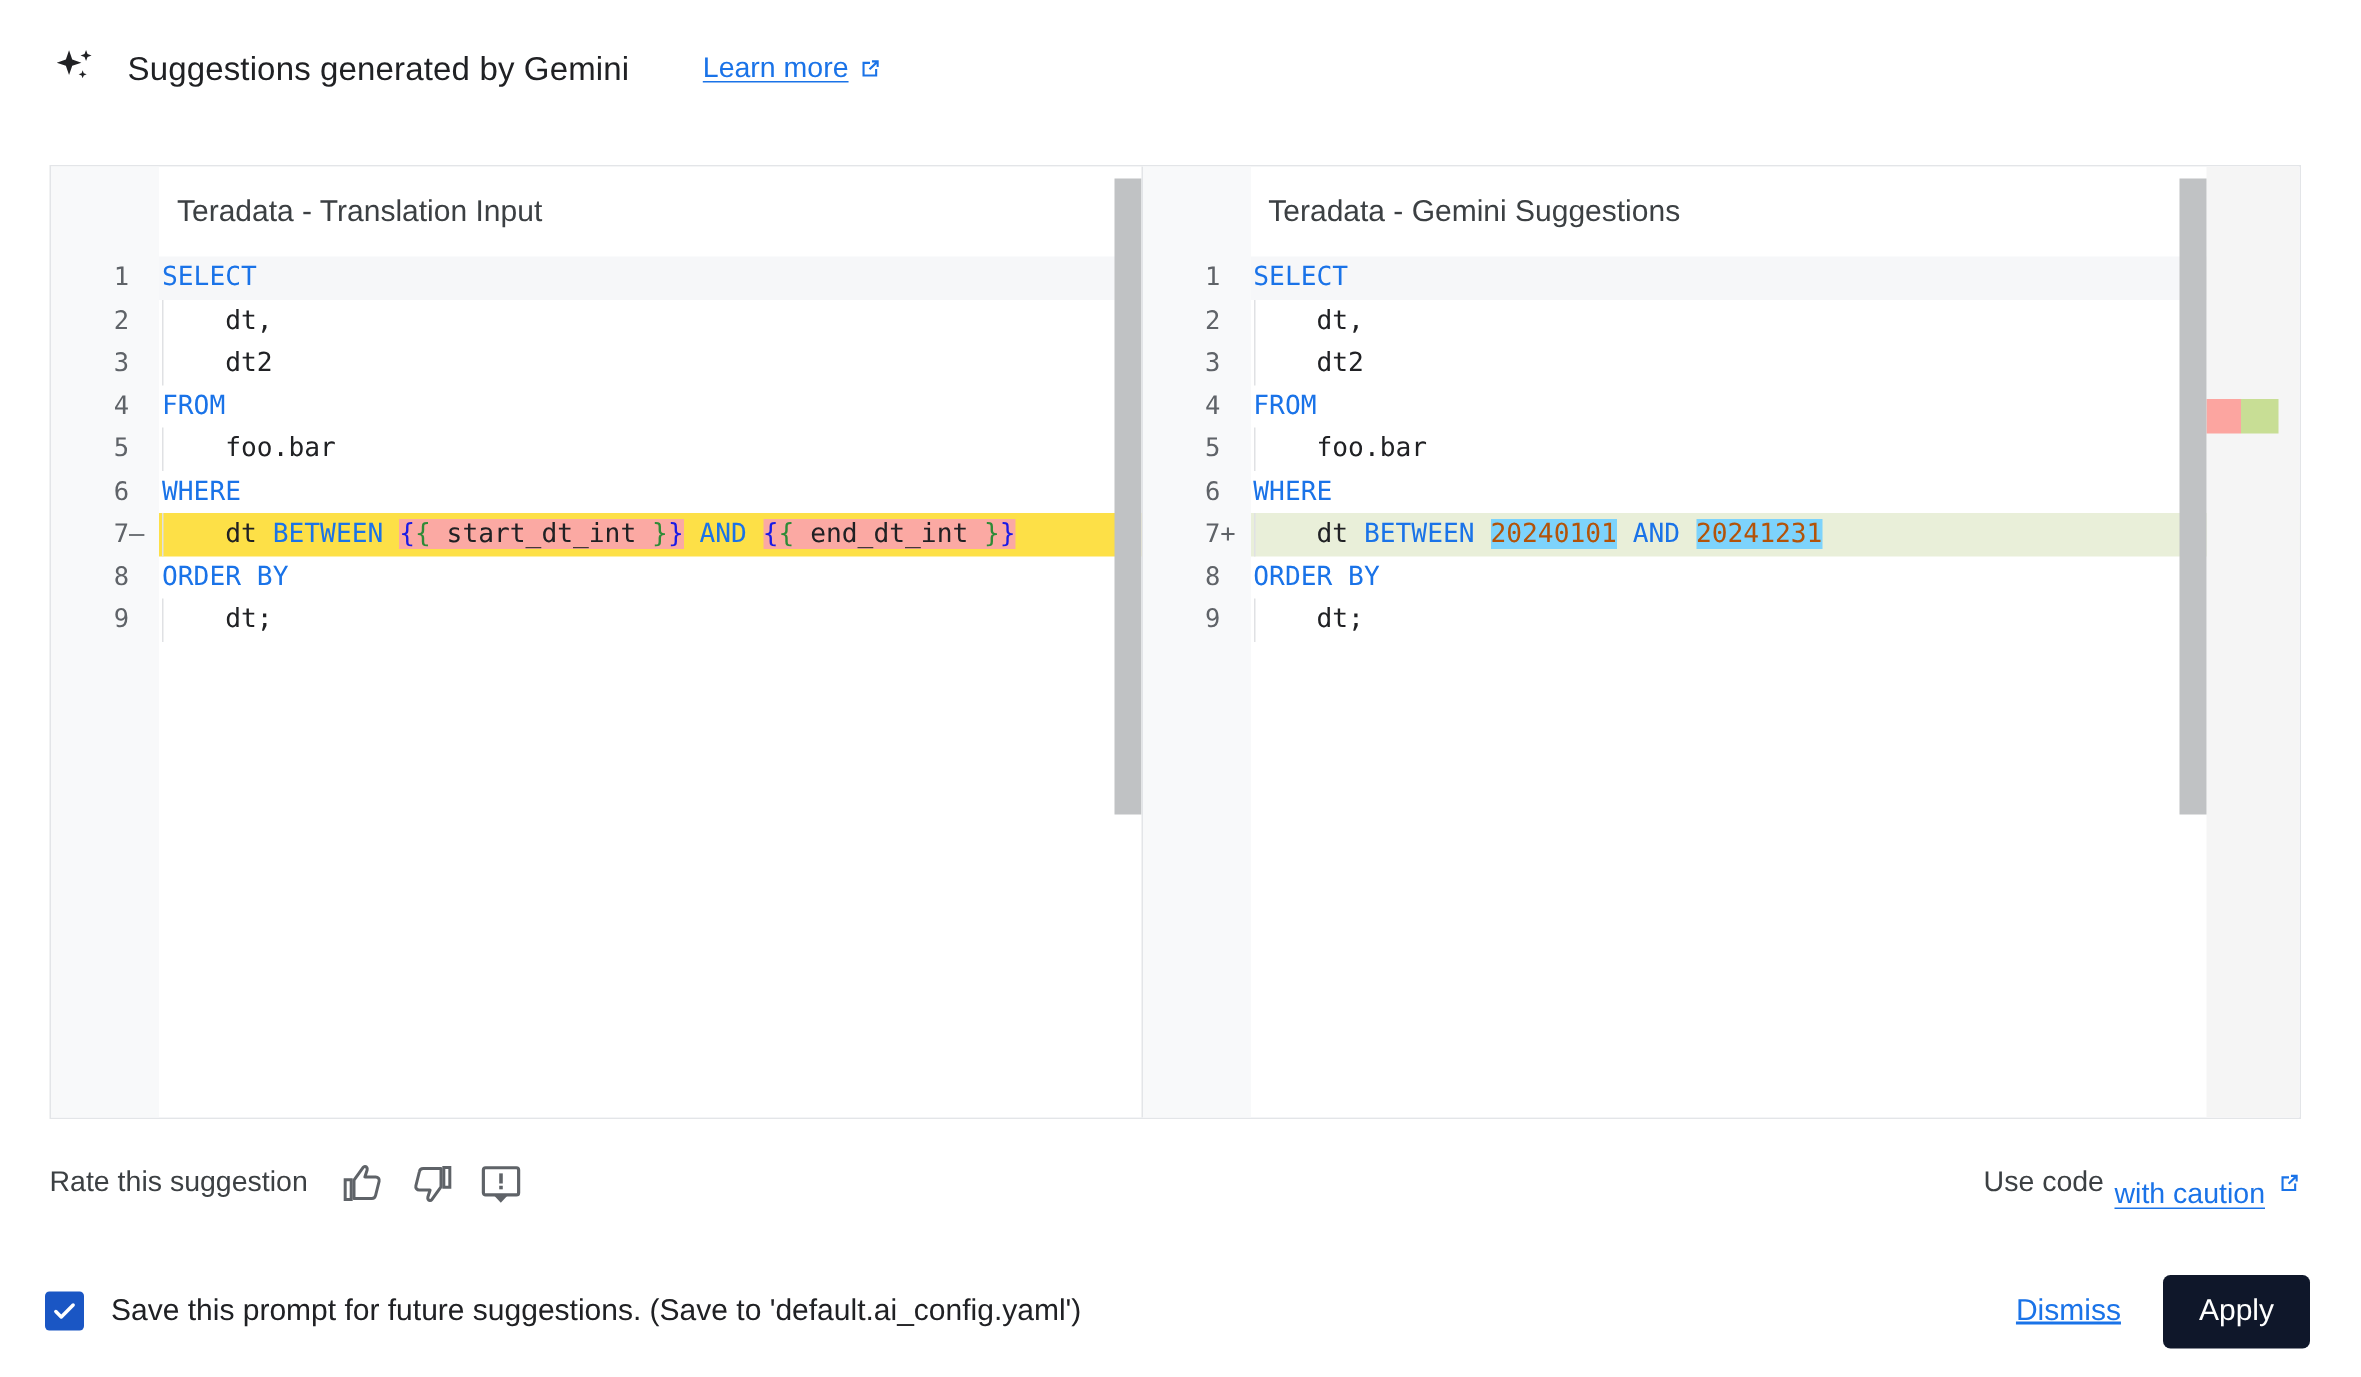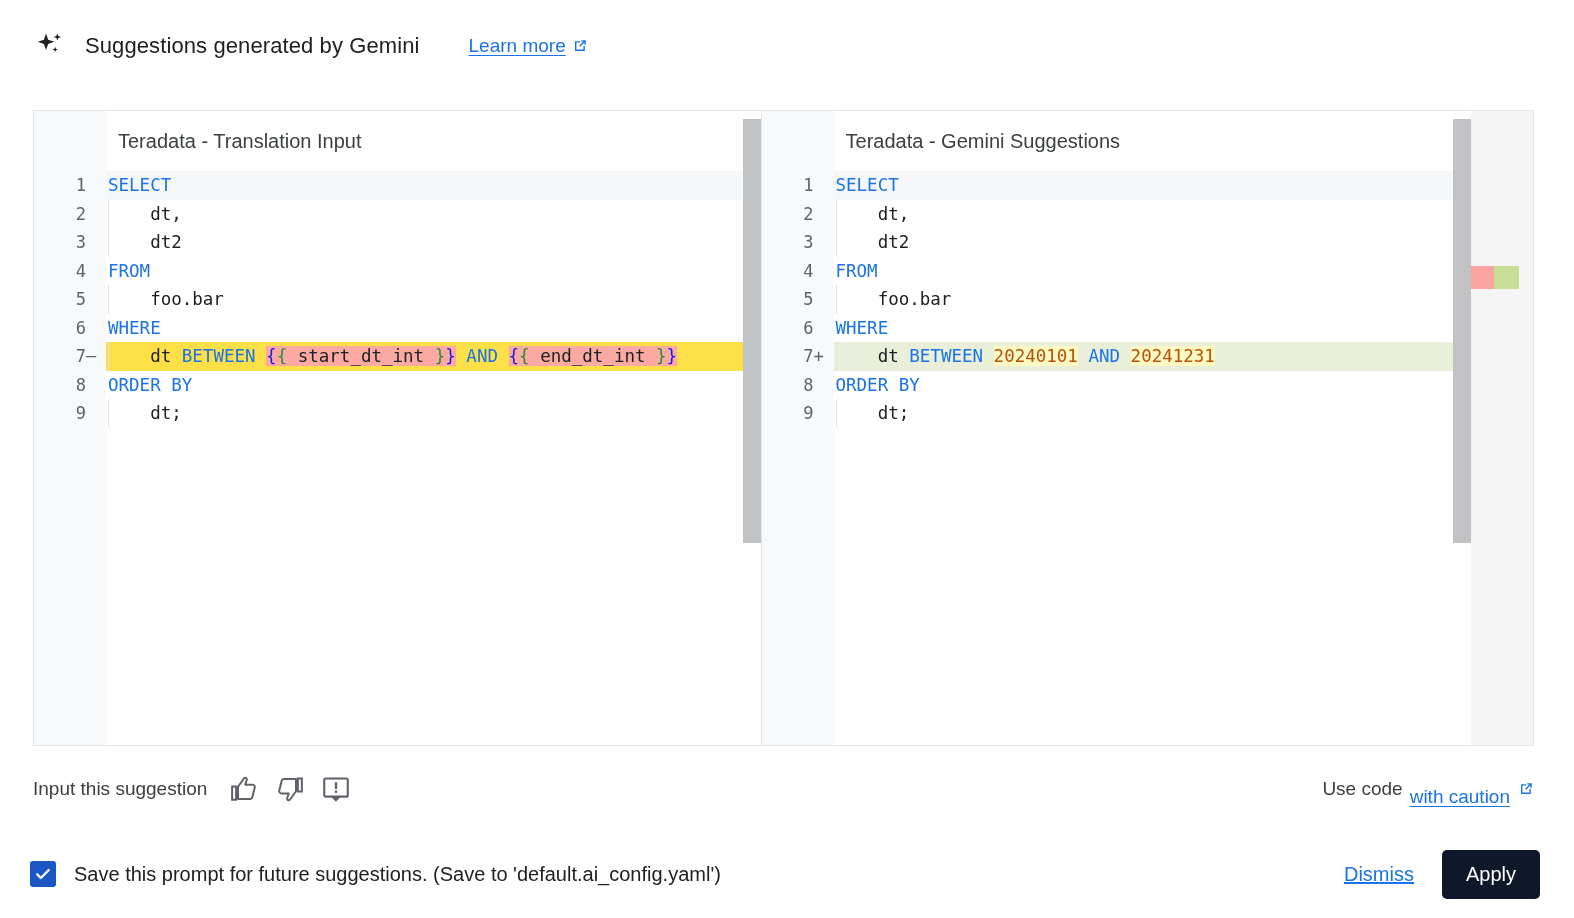--- a/index.html
+++ b/index.html
@@ -77,21 +77,21 @@
   }
   .line.first-hl { background: #f6f7f9; }
   .line.del { background: #fde047; }
   .line.ins { background: #e9efd9; }
 
   .kw   { color: #1a73e8; }
   .num  { color: #b35309; }
   .br-b { color: #1a1ae6; }
   .br-g { color: #2e8b37; }
   .seg-del { background: #fba9a3; }
-  .seg-ins { background: #fef9c3; }
+  .seg-ins { background: #7dd3fc; }
 
   
   .guide {
     position: absolute; left: 2px; top: 0; bottom: 0; width: 1px;
     background: #e0e1e4;
   }
 
   
   .vscroll {
     position: absolute; top: 0; width: 18px; height: 100%;
@@ -253,21 +253,21 @@
           </div>
         <div class="ruler">
           <div class="mark red" style="top:155px"></div>
           <div class="mark green" style="top:155px"></div>
         </div>
       </div>
     </div>
   </div>
 
   <div class="rate-row">
-    <span class="rate-label">Input this suggestion</span>
+    <span class="rate-label">Rate this suggestion</span>
     <span class="rate-icons">
       <span>
         <svg class="ricon" viewBox="0 0 24 24" aria-hidden="true">
           <path d="M2.5 20.5V10h3.2v10.5H2.5z" fill="none" stroke="#5f6368" stroke-width="1.6"></path>
           <path d="M7.2 10.2 12.1 3.4c.5-.7 1.6-.6 2 .2.2.4.2.8.1 1.2l-1.2 3.7h5.8c1.2 0 2.1 1.1 1.8 2.3l-1.9 7.6c-.2.9-1 1.6-2 1.6H7.2V10.2z" fill="none" stroke="#5f6368" stroke-width="1.6" stroke-linejoin="round"></path>
         </svg>
       </span>
       <span>
         <svg class="ricon" viewBox="0 0 24 24" aria-hidden="true">
           <g transform="translate(24,24) rotate(180)">

